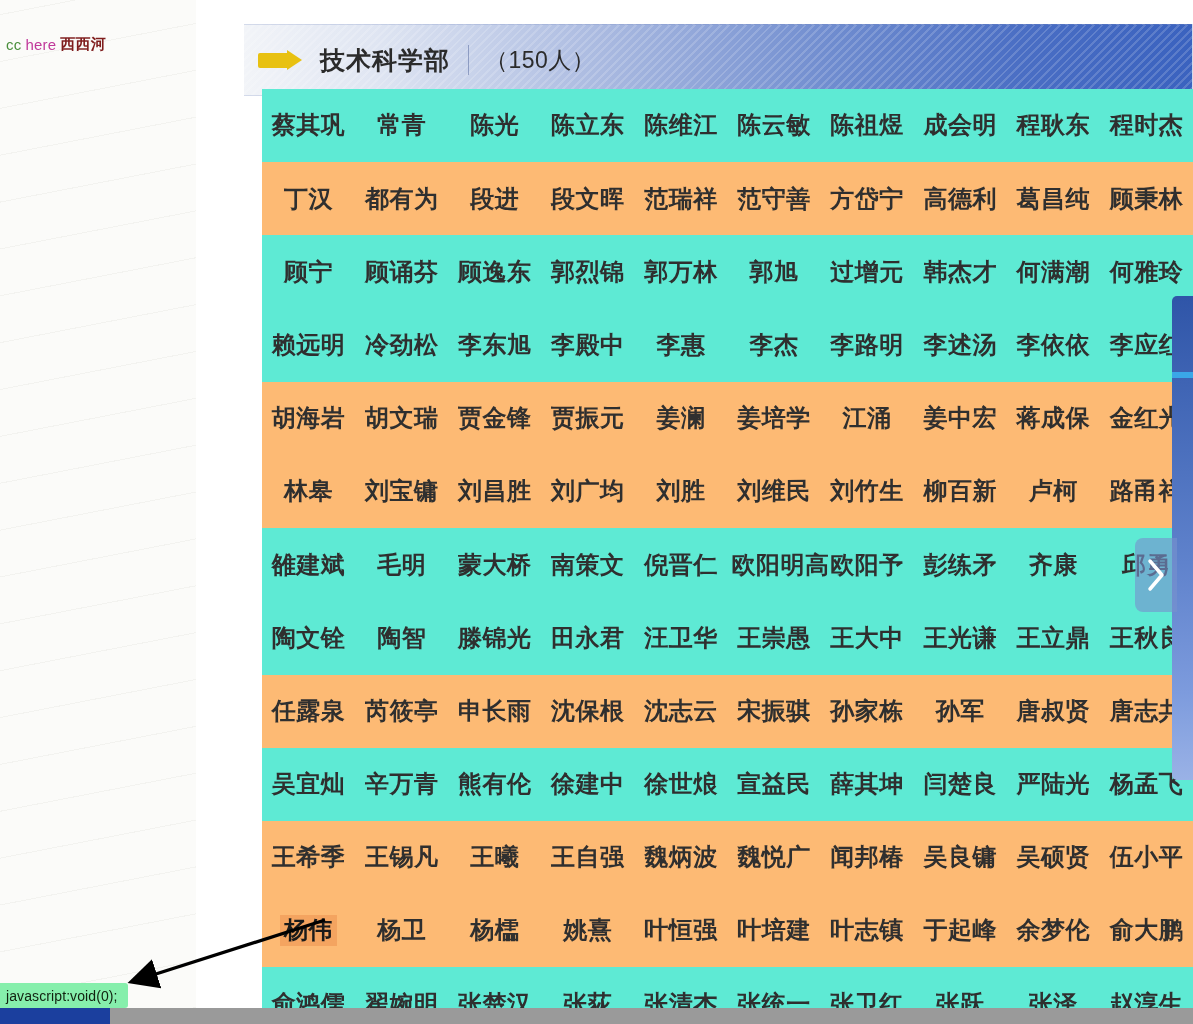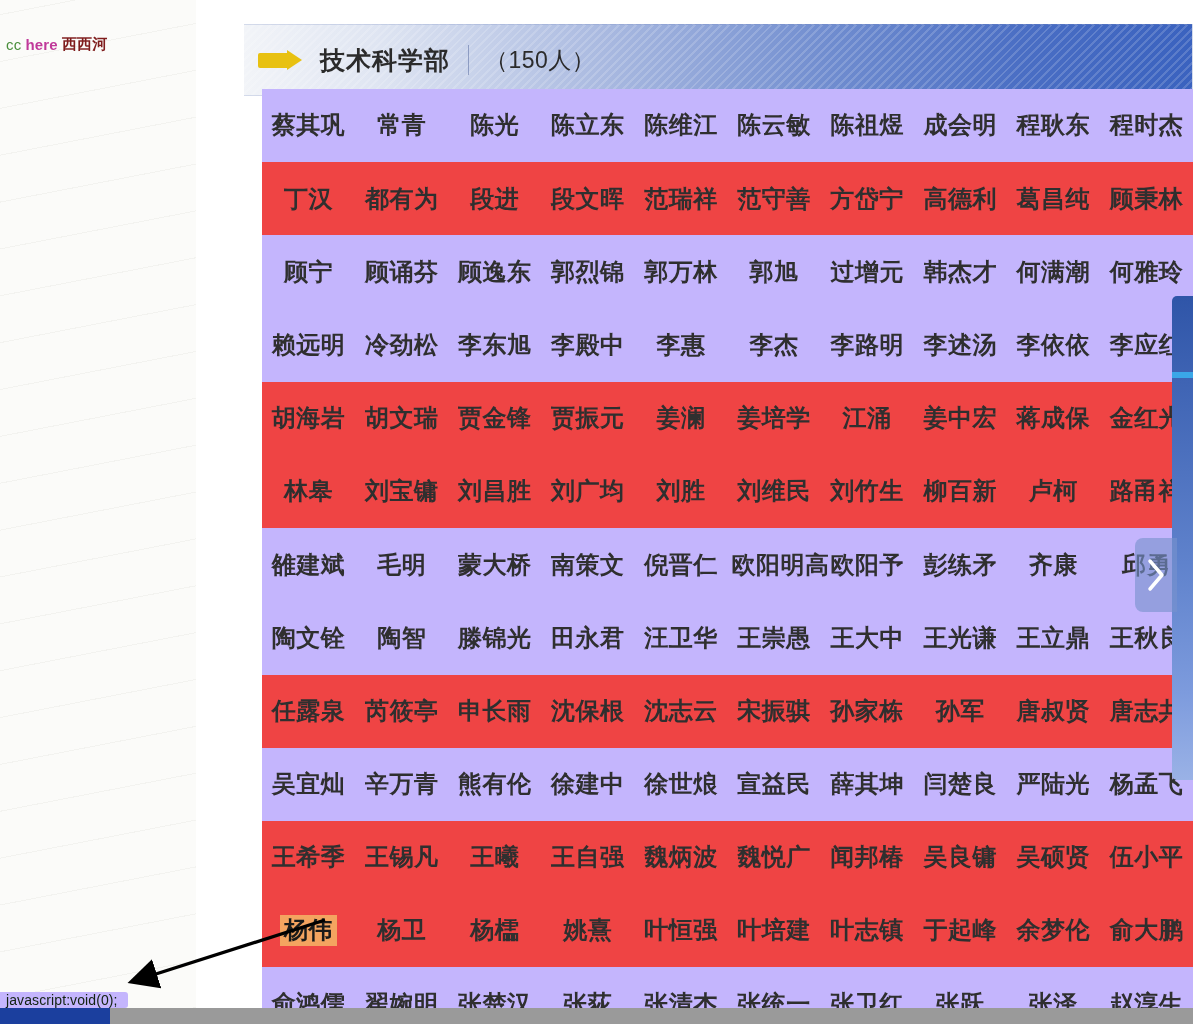--- a/index.html
+++ b/index.html
@@ -47,21 +47,21 @@
     height: 24px;
     display: flex;
     align-items: center;
     gap: 4px;
     font-size: 15px;
     letter-spacing: 0.2px;
     white-space: nowrap;
     margin-top: 16px;
   }
   .wm-cc { color: #4a8f3c; font-weight: 400; }
-  .wm-here { color: #c0399a; font-weight: 700; }
+  .wm-here { color: #c0399a; font-weight: 400; }
   .wm-cn { color: #7f1d1d; font-weight: 700; font-size: 15px; }
 
   
   .panel {
     position: absolute;
     left: 244px; top: 0;
     width: 949px;
     height: 1008px;
     background: #ffffff;
     overflow: hidden;
@@ -135,22 +135,22 @@
     position: absolute;
     left: 18px; top: 89px;
     width: 931px;
   }
   .grid-row {
     display: flex;
     width: 931px;
     height: 73.2px;
     align-items: center;
   }
-  .grid-row.odd  { background: #c4b5fd; justify-content: center; }
-  .grid-row.even { background: #ef4444; }
+  .grid-row.odd  { background: #5eead4; }
+  .grid-row.even { background: #fdba74; }
 
   .cell {
     flex: 1 1 0;
     min-width: 0;
     text-align: center;
     font-size: 24px;
     font-weight: 700;
     color: #2f2f2f;
     letter-spacing: 0.5px;
     white-space: nowrap;
@@ -195,23 +195,23 @@
     left: 1172px; top: 372px;
     width: 21px; height: 6px;
     background: #3aa7e8;
     z-index: 26;
   }
 
   
   .status-bar {
     position: absolute;
     left: 0; bottom: 16px;
-    height: 16px;
+    height: 25px;
     padding: 0 10px 0 6px;
-    background: #c4b5fd;
+    background: #86efac;
     display: flex;
     align-items: center;
     border-top-right-radius: 3px;
     border-bottom-right-radius: 3px;
     z-index: 40;
   }
   .status-bar span {
     font-size: 14px;
     color: #11220f;
     white-space: nowrap;

